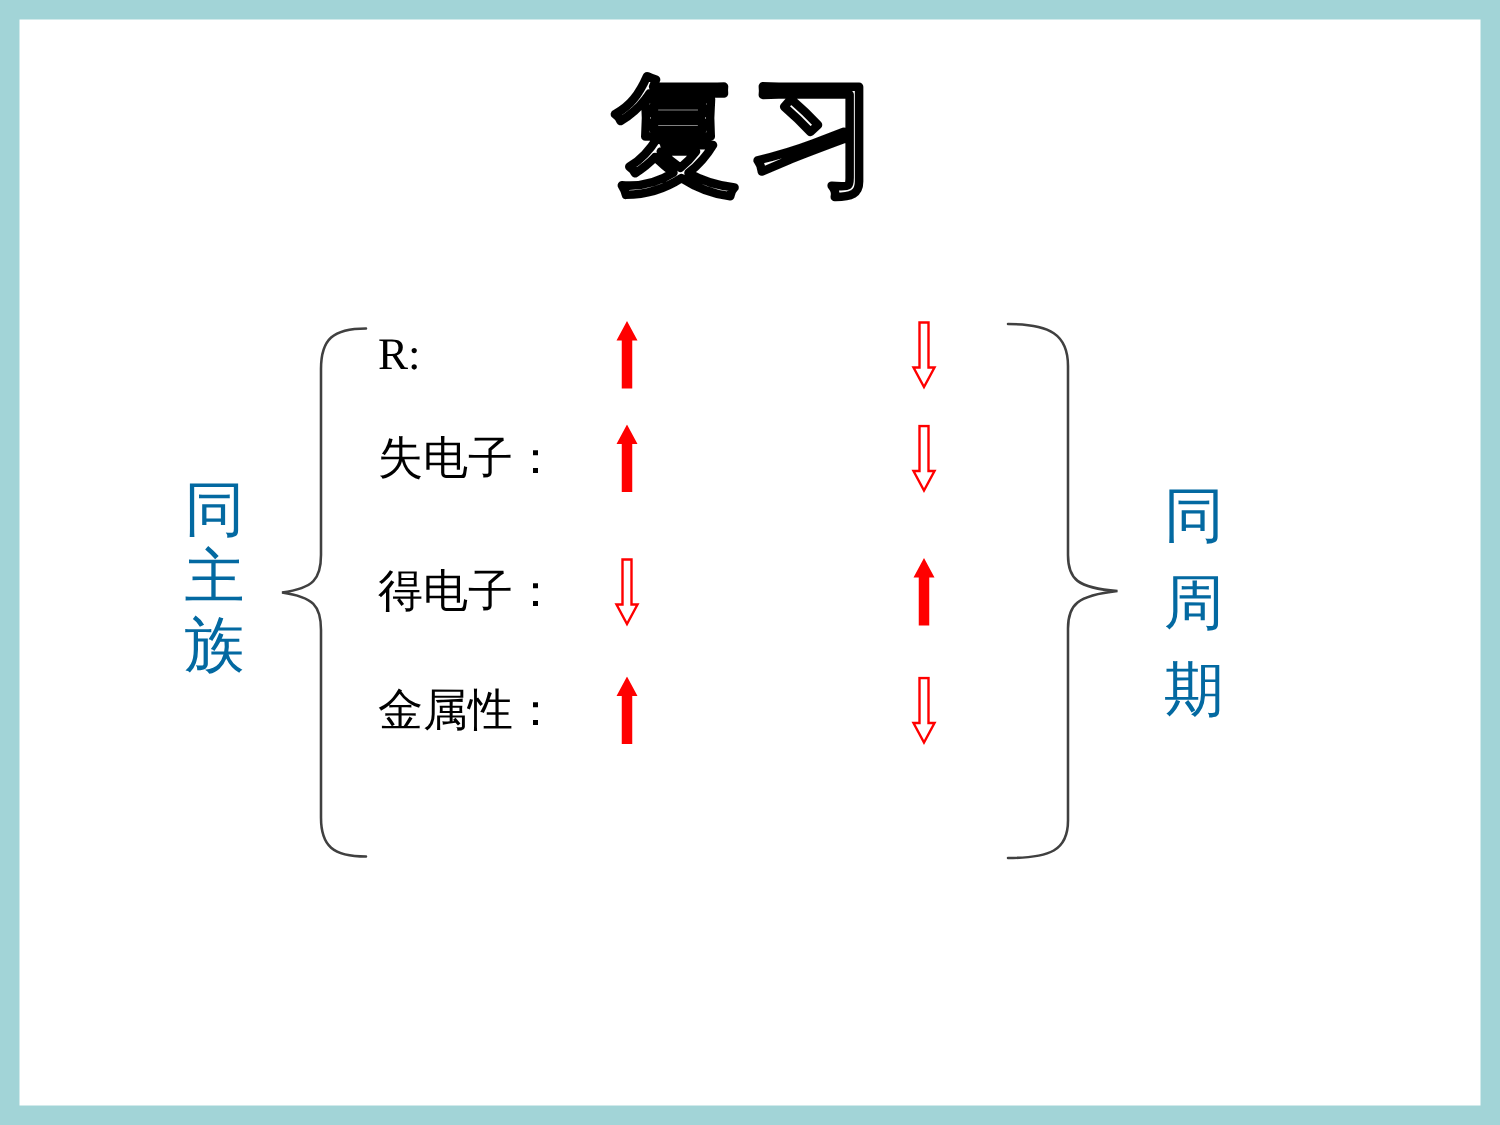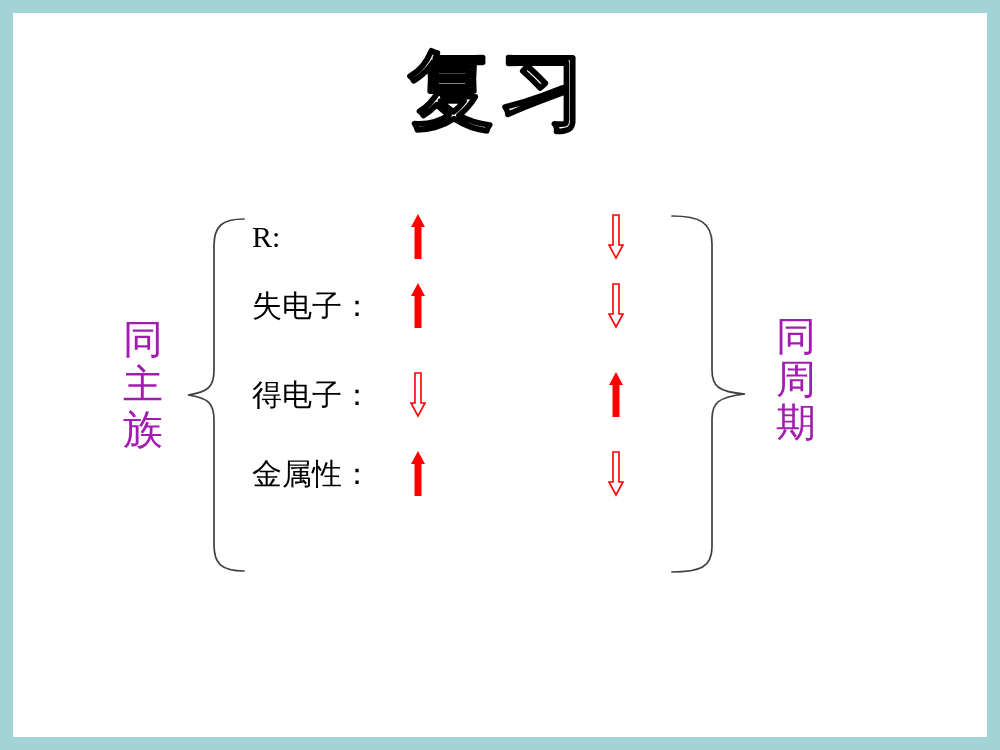--- a/index.html
+++ b/index.html
@@ -24,27 +24,27 @@
     fill:#ffffff;
     stroke:#000000;
     stroke-width:3;
     stroke-linejoin:round;
   }
   .brace-layer{position:absolute;left:0;top:0;width:1000px;height:750px;pointer-events:none;}
   .brace-path{fill:none;stroke:#404040;stroke-width:1.7;stroke-linecap:round;}
   .vertical-label{
     position:absolute;
     font-size:40px;
-    color:#a21caf;
+    color:#0369a1;
     text-align:center;
     word-break:break-all;
     line-height:45px;
   }
   .label-group{left:120px;top:317px;width:46px;}
-  .label-period{left:774px;top:315px;width:44px;line-height:43px;}
+  .label-period{left:774px;top:315px;width:44px;line-height:58px;}
   .prop-row{position:absolute;left:0;width:1000px;height:46px;}
   .prop-label{
     position:absolute;
     left:252px;top:4px;
     font-size:30px;
     line-height:38px;
     color:#000;
     white-space:nowrap;
   }
   .arrow{position:absolute;width:20px;height:46px;top:0;}

